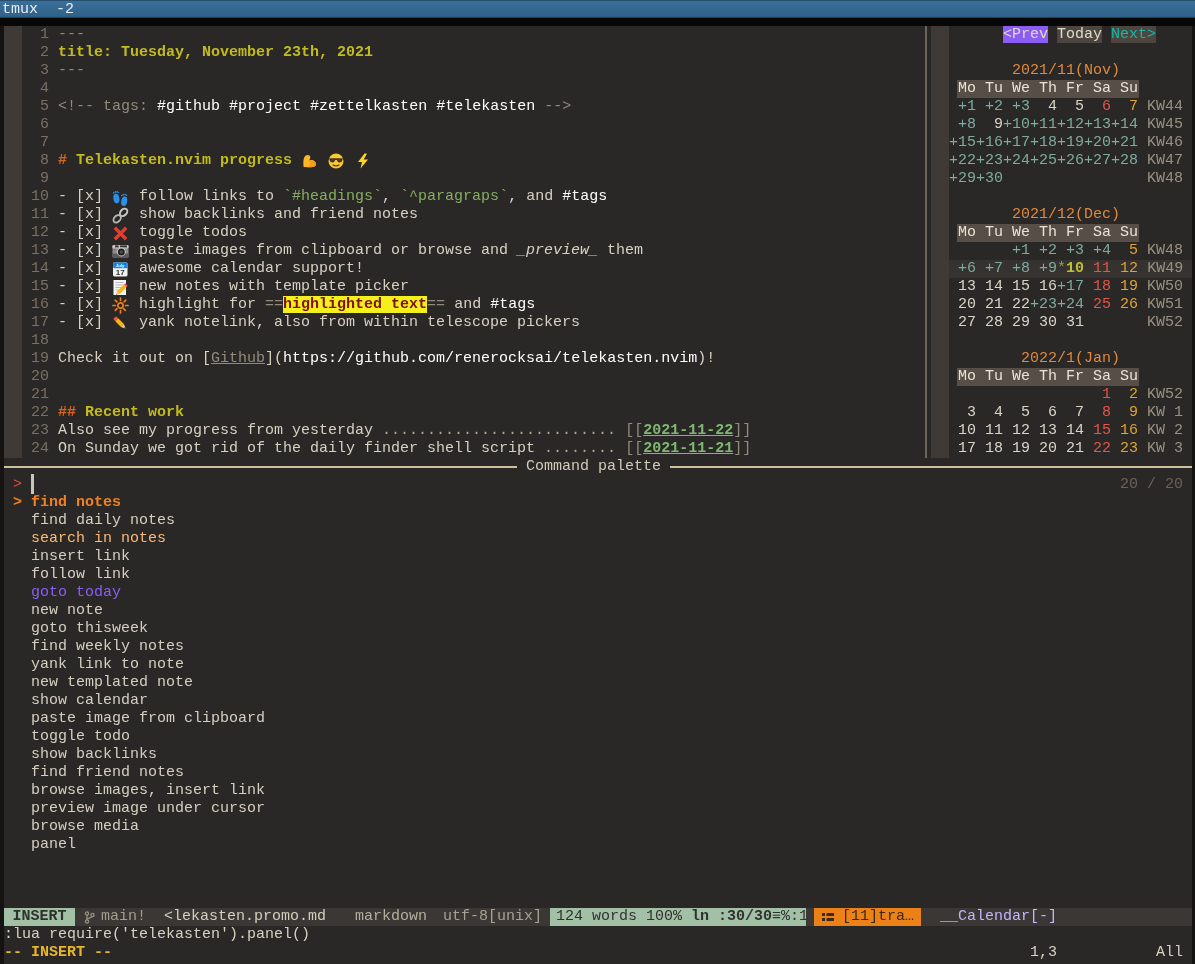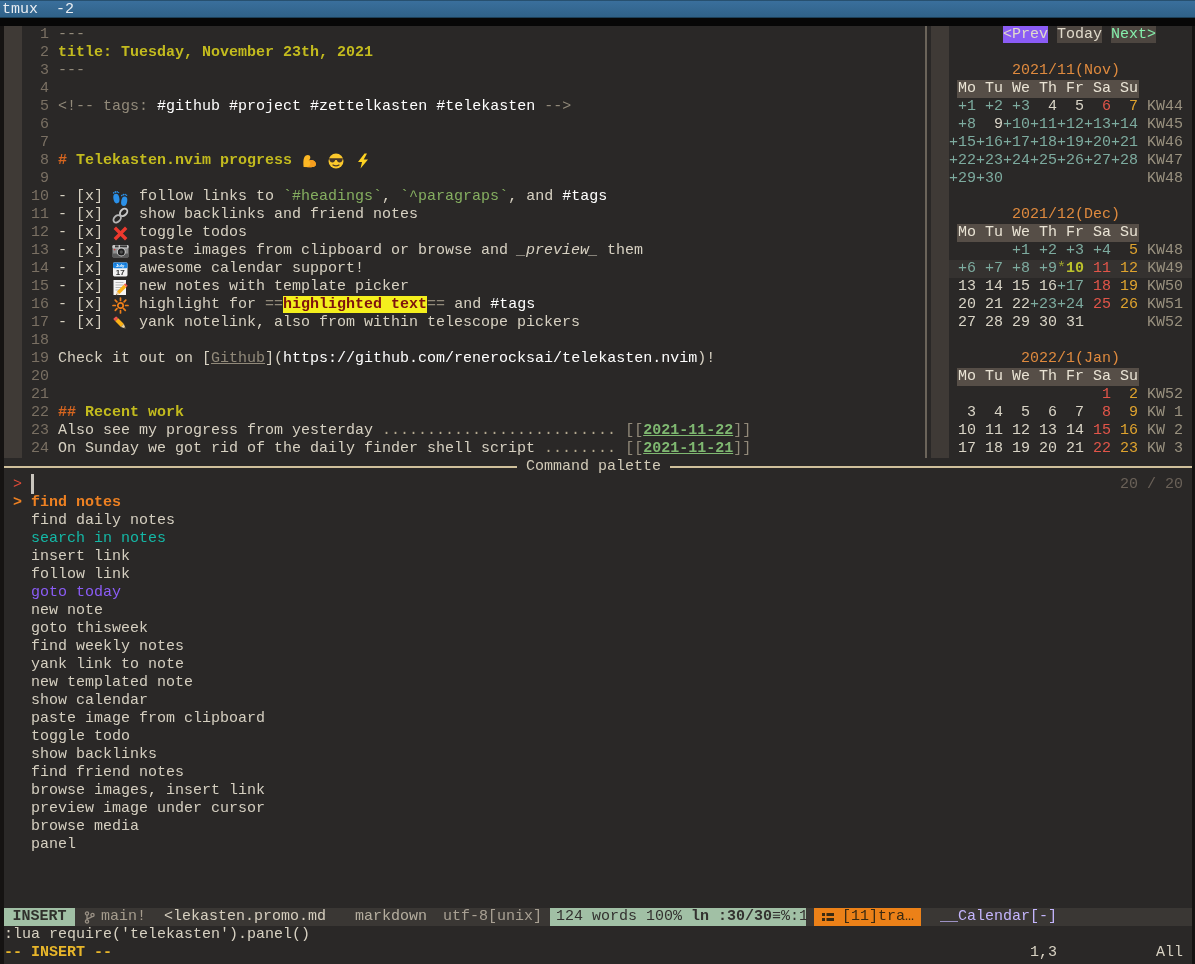--- a/index.html
+++ b/index.html
@@ -51,39 +51,39 @@
 <div class="r" style="left:22px;top:422px"><span class="ln"> 23 </span>Also see my progress from yesterday <span class="dot">..........................</span> <span class="gy">[[</span><span class="lnk">2021-11-22</span><span class="gy">]]</span></div>
 <div class="r" style="left:22px;top:440px"><span class="ln"> 24 </span>On Sunday we got rid of the daily finder shell script <span class="dot">........</span> <span class="gy">[[</span><span class="lnk">2021-11-21</span><span class="gy">]]</span></div>
 <div style="position:absolute;left:4px;top:466px;width:513px;height:2px;background:#cfc09b"></div>
 <div style="position:absolute;left:670px;top:466px;width:522px;height:2px;background:#cfc09b"></div>
 <div class="r" style="left:526px;top:458px"><span style="color:#d2cbb8">Command palette</span></div>
 <div class="r" style="left:13px;top:476px"><span style="color:#e04b38">&gt;</span></div>
 <div style="position:absolute;left:31px;top:474px;width:3px;height:20px;background:#c9c5bd"></div>
 <div class="r" style="left:1120px;top:476px"><span style="color:#6a6158">20 / 20</span></div>
 <div class="r" style="left:13px;top:494px"><span style="color:#ee8122;font-weight:bold">&gt; </span><span style="color:#ee8122;font-weight:bold">find notes</span></div>
 <div class="r" style="left:31px;top:512px"><span style="color:#d5cfc0">find daily notes</span></div>
-<div class="r" style="left:31px;top:530px"><span style="color:#14b8a6">search in notes</span></div>
+<div class="r" style="left:31px;top:530px"><span style="color:#fdba74">search in notes</span></div>
 <div class="r" style="left:31px;top:548px"><span style="color:#d5cfc0">insert link</span></div>
 <div class="r" style="left:31px;top:566px"><span style="color:#d5cfc0">follow link</span></div>
 <div class="r" style="left:31px;top:584px"><span style="color:#8b5cf6">goto today</span></div>
 <div class="r" style="left:31px;top:602px"><span style="color:#d5cfc0">new note</span></div>
 <div class="r" style="left:31px;top:620px"><span style="color:#d5cfc0">goto thisweek</span></div>
 <div class="r" style="left:31px;top:638px"><span style="color:#d5cfc0">find weekly notes</span></div>
 <div class="r" style="left:31px;top:656px"><span style="color:#d5cfc0">yank link to note</span></div>
 <div class="r" style="left:31px;top:674px"><span style="color:#d5cfc0">new templated note</span></div>
 <div class="r" style="left:31px;top:692px"><span style="color:#d5cfc0">show calendar</span></div>
 <div class="r" style="left:31px;top:710px"><span style="color:#d5cfc0">paste image from clipboard</span></div>
 <div class="r" style="left:31px;top:728px"><span style="color:#d5cfc0">toggle todo</span></div>
 <div class="r" style="left:31px;top:746px"><span style="color:#d5cfc0">show backlinks</span></div>
 <div class="r" style="left:31px;top:764px"><span style="color:#d5cfc0">find friend notes</span></div>
 <div class="r" style="left:31px;top:782px"><span style="color:#d5cfc0">browse images, insert link</span></div>
 <div class="r" style="left:31px;top:800px"><span style="color:#d5cfc0">preview image under cursor</span></div>
 <div class="r" style="left:31px;top:818px"><span style="color:#d5cfc0">browse media</span></div>
 <div class="r" style="left:31px;top:836px"><span style="color:#d5cfc0">panel</span></div>
-<div class="r" style="left:1003px;top:26px"><span style="background:#8b5cf6;color:#e0dacb">&lt;Prev</span> <span style="background:#4d4640;color:#e0dacb">Today</span> <span style="background:#4d4640;color:#86efac">Next&gt;</span></div>
+<div class="r" style="left:1003px;top:26px"><span style="background:#8b5cf6;color:#e0dacb">&lt;Prev</span> <span style="background:#4d4640;color:#e0dacb">Today</span> <span style="background:#4d4640;color:#14b8a6">Next&gt;</span></div>
 <div class="r" style="left:1012px;top:62px"><span class="cor">2021/11(Nov)</span></div>
 <div style="position:absolute;left:957px;top:80px;width:182px;height:18px;background:#564e47"></div>
 <div class="r" style="left:958px;top:80px"><span style="color:#e9e3d4">Mo Tu We Th Fr Sa Su</span></div>
 <div class="r" style="left:949px;top:98px"><span class="teal"> +1</span><span class="teal"> +2</span><span class="teal"> +3</span><span class="cw">  4</span><span class="cw">  5</span><span class="cr">  6</span><span class="cg">  7</span><span class="kw"> KW44</span></div>
 <div class="r" style="left:949px;top:116px"><span class="teal"> +8</span><span class="cw">  9</span><span class="teal">+10</span><span class="teal">+11</span><span class="teal">+12</span><span class="teal">+13</span><span class="teal">+14</span><span class="kw"> KW45</span></div>
 <div class="r" style="left:949px;top:134px"><span class="teal">+15+16+17+18+19+20+21</span><span class="kw"> KW46</span></div>
 <div class="r" style="left:949px;top:152px"><span class="teal">+22+23+24+25+26+27+28</span><span class="kw"> KW47</span></div>
 <div class="r" style="left:949px;top:170px"><span class="teal">+29+30</span>               <span class="kw"> KW48</span></div>
 <div class="r" style="left:1012px;top:206px"><span class="cor">2021/12(Dec)</span></div>
 <div style="position:absolute;left:957px;top:224px;width:182px;height:18px;background:#564e47"></div>

